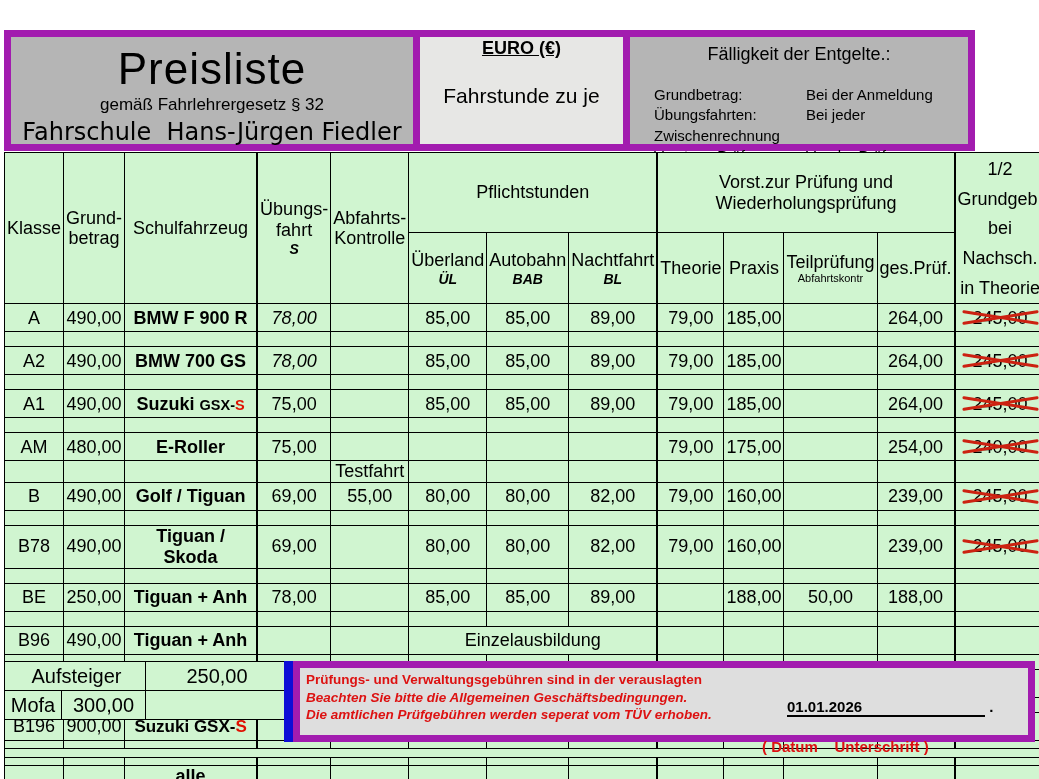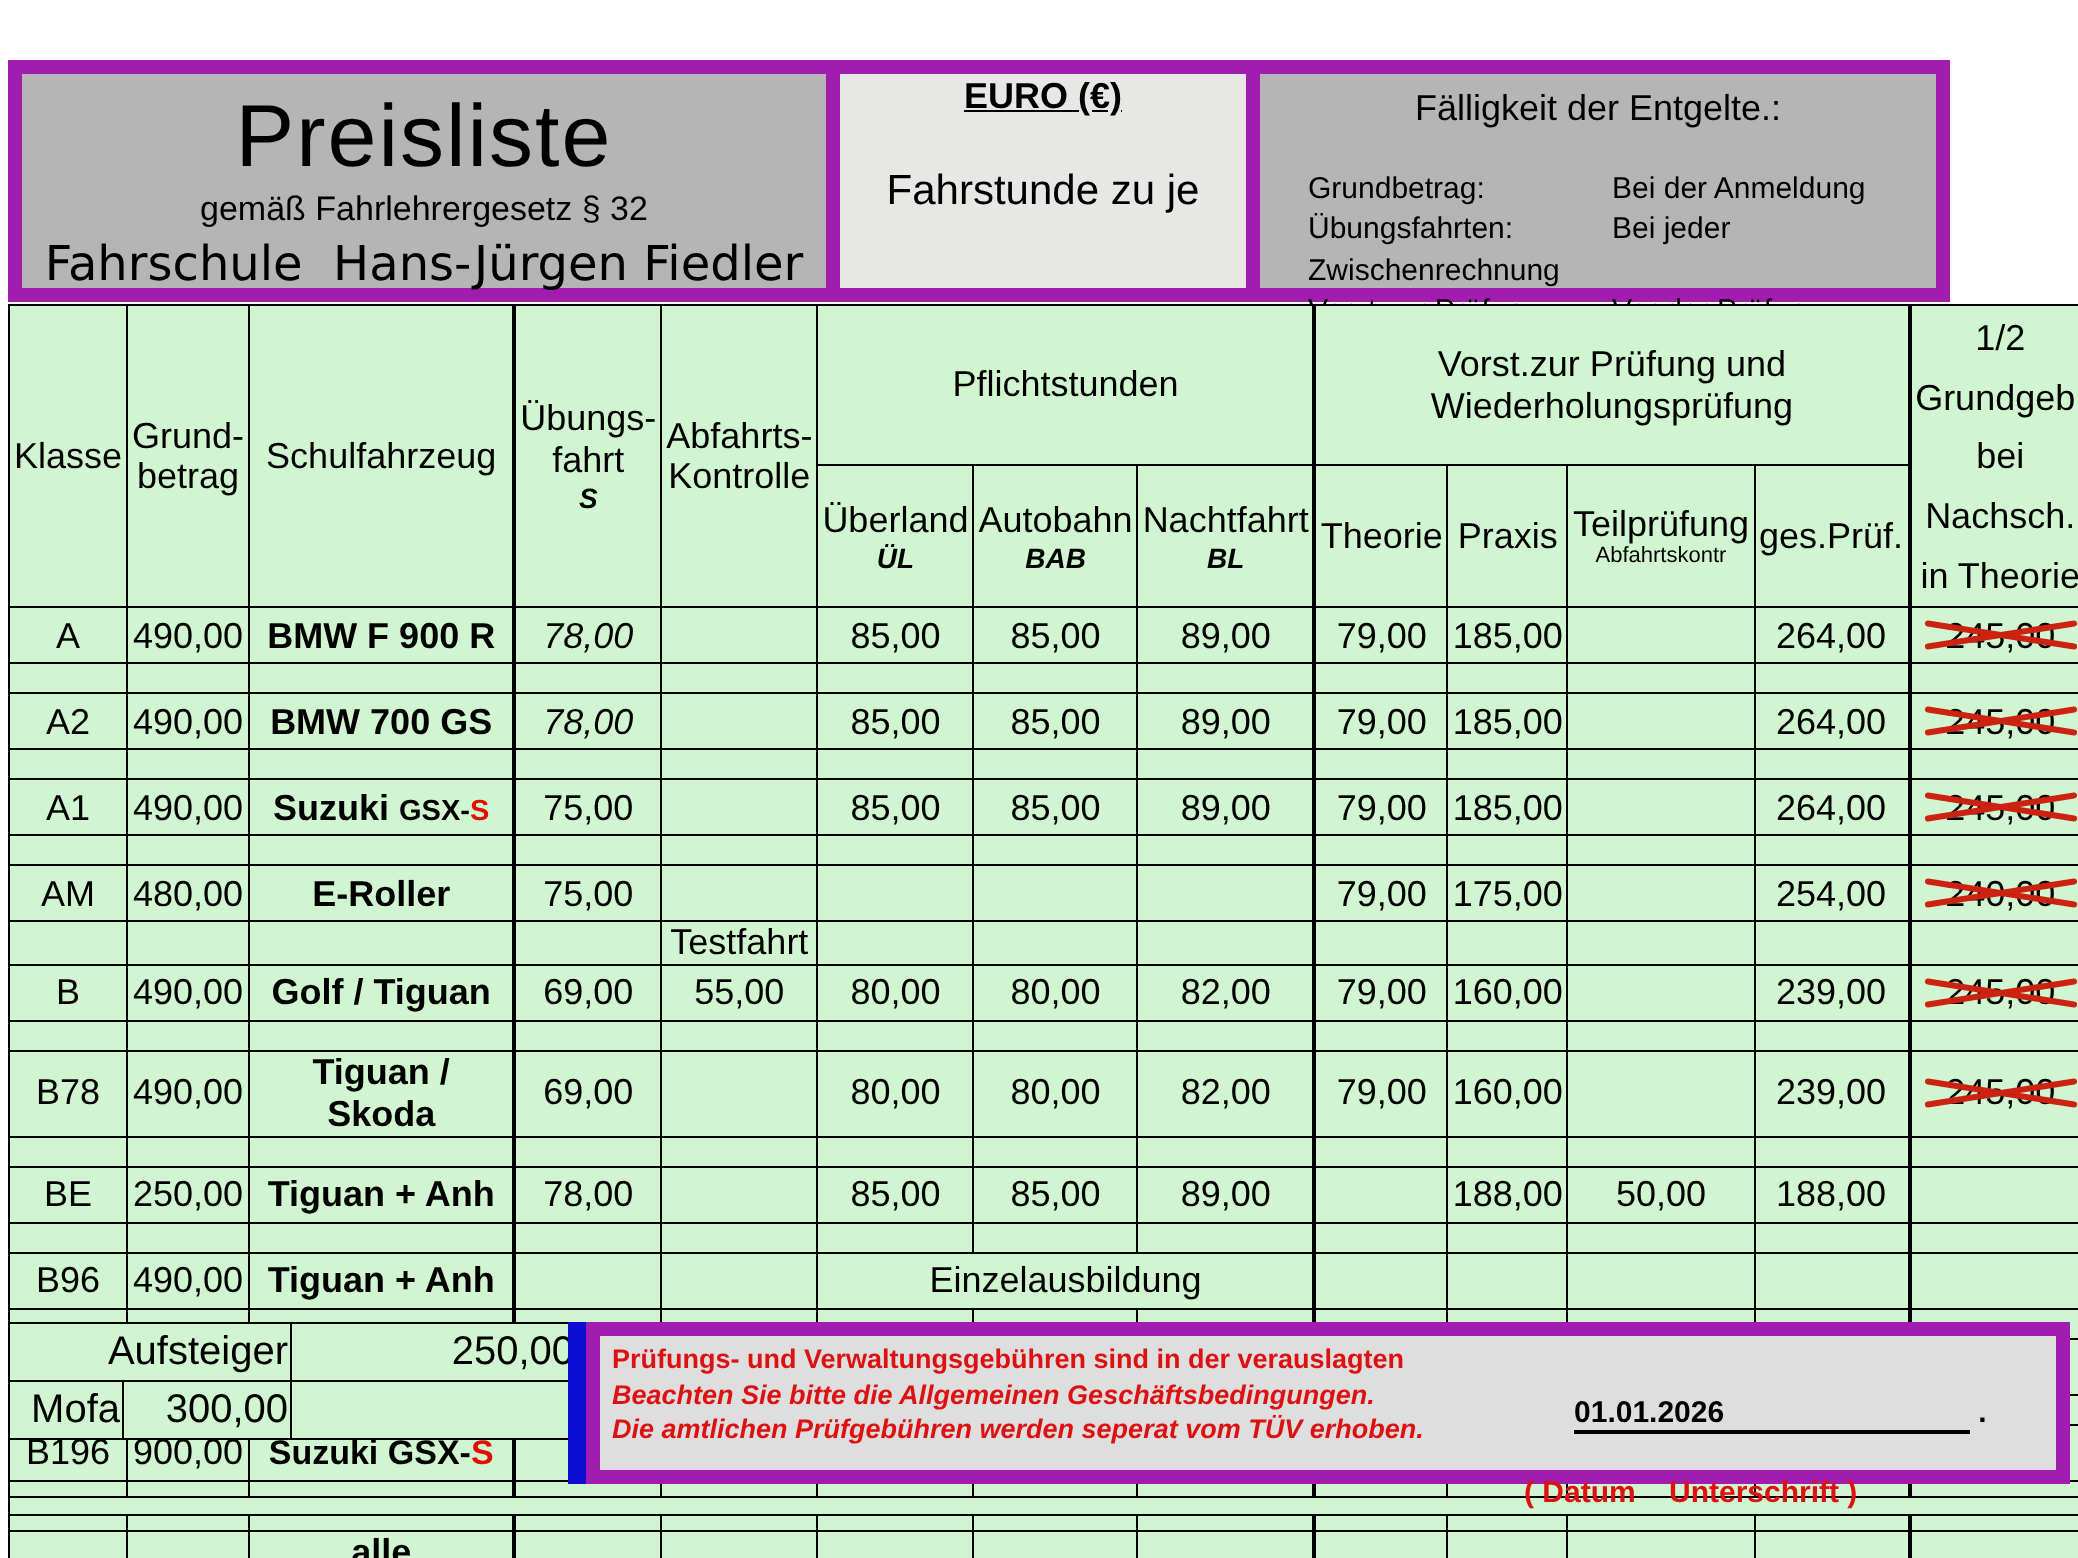--- a/index.html
+++ b/index.html
@@ -62,21 +62,21 @@
   .vp3{font-size:17px;font-weight:bold;}
   .red{color:#e01000;}
   .xwrap{position:relative;display:inline-block;padding:0 1px;}
   .xwrap::before,.xwrap::after{content:"";position:absolute;left:-10px;right:-10px;top:50%;
       margin-top:-1.5px;height:3px;background:#cc2211;border-radius:2px;}
   .xwrap::before{transform:rotate(9deg);}
   .xwrap::after{transform:rotate(-9deg);}
 
   
   #bottomTable{position:absolute;left:4px;top:661px;border-collapse:collapse;table-layout:fixed;}
-  #bottomTable td{border:1px solid #000;background:#d0f5d0;text-align:right;vertical-align:middle;}
+  #bottomTable td{border:1px solid #000;background:#d0f5d0;text-align:center;vertical-align:middle;}
   tr.br>td{height:26px;}
   td.bname{font-size:20px;text-align:left;padding-left:4px;}
   td.bval{font-size:20px;}
 
   #stripeBottom{position:absolute;left:284px;top:661px;width:9px;height:81px;background:#0d0dd6;}
 
   
   #noticeBox{left:293px;top:661px;width:742px;height:81px;background:#dedede;}
   .notice{position:absolute;left:6px;top:3px;color:#dd1111;font-weight:bold;font-size:13.5px;line-height:1.3;}
   .notice .itl{font-style:italic;}

